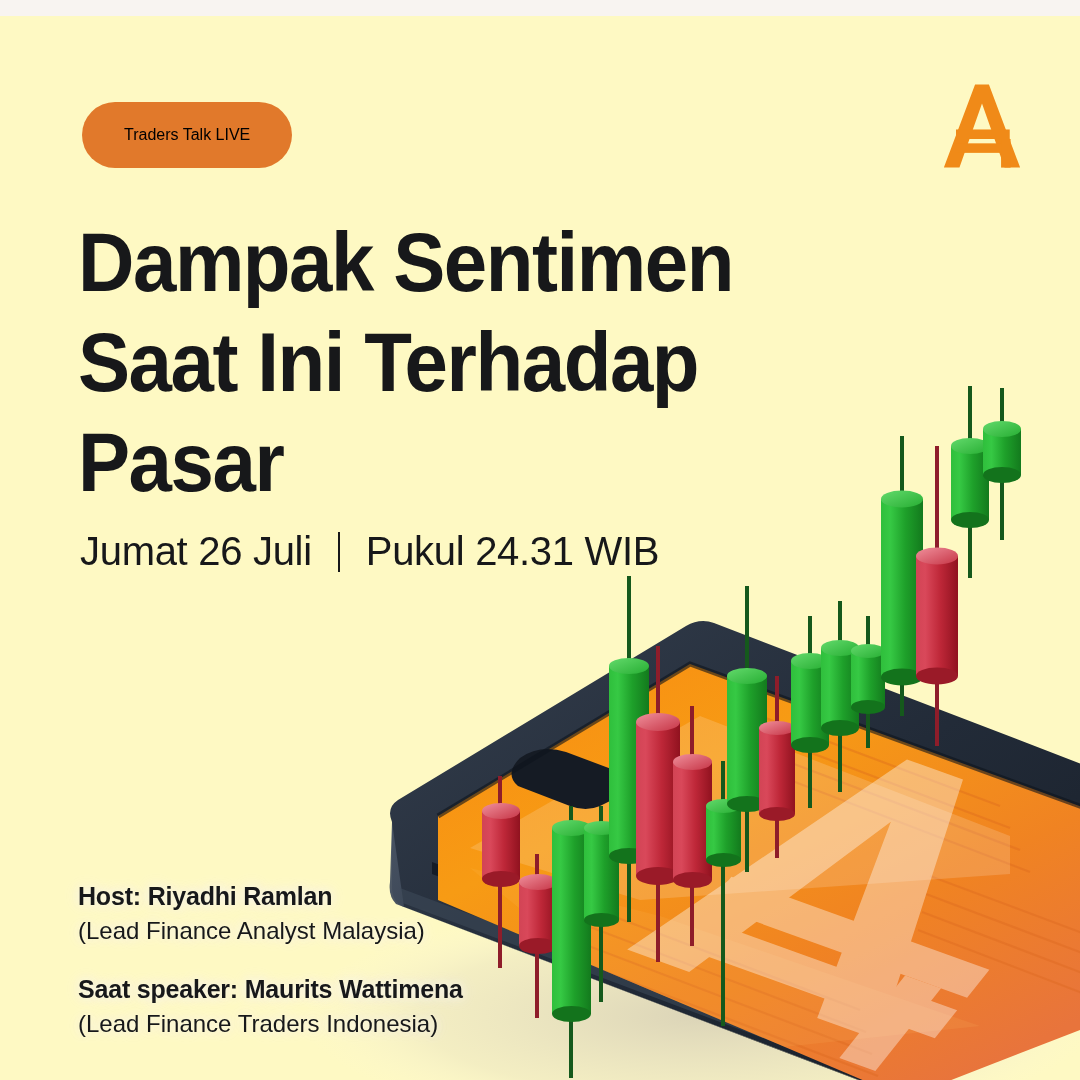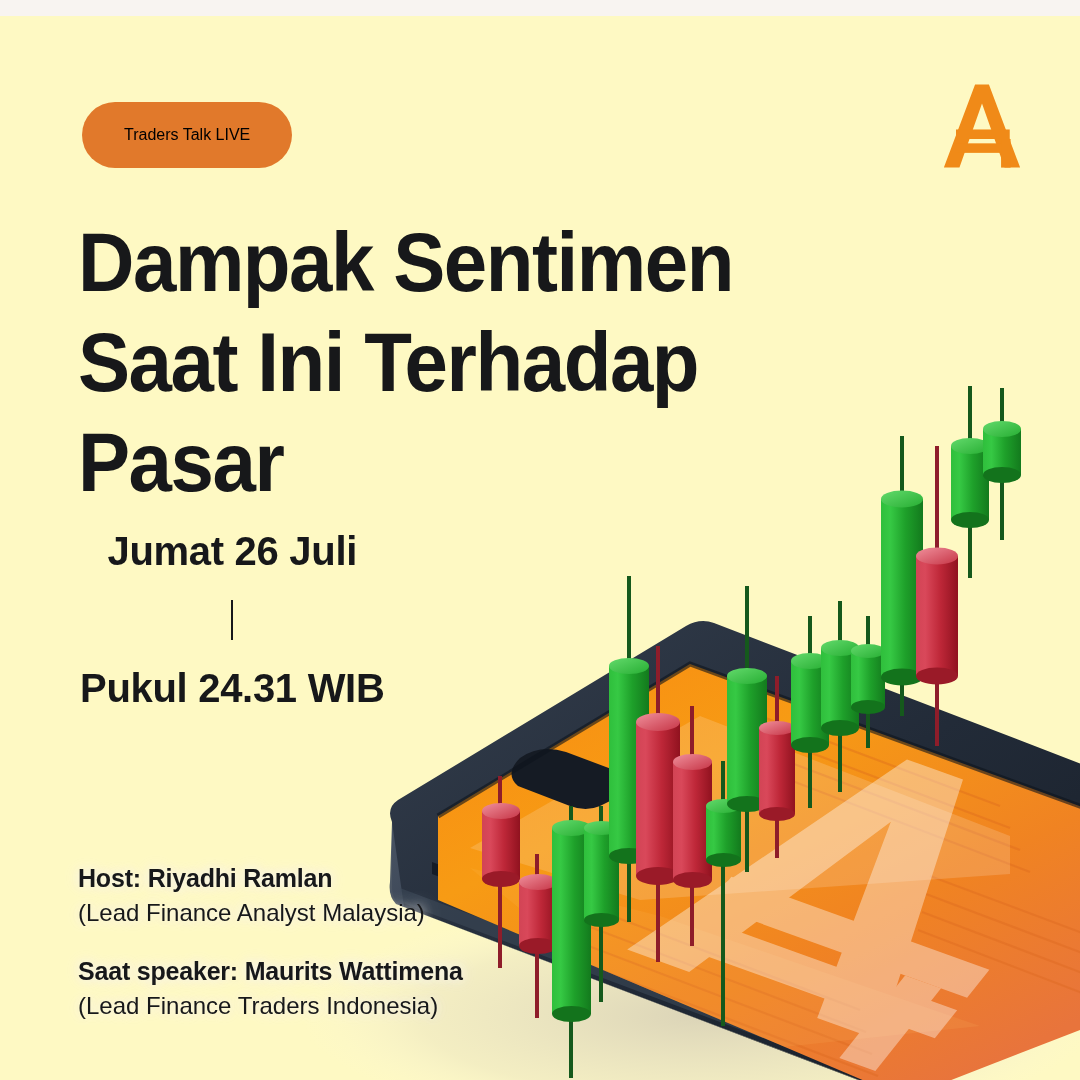--- a/index.html
+++ b/index.html
@@ -38,33 +38,32 @@
     line-height: 100px;
     letter-spacing: -1.6px;
     transform: scaleX(.93); transform-origin: left top;
   }
   #headline .hl-line { display: block; white-space: nowrap; }
 
   
   #datetime {
     position: absolute; left: 80px; top: 513px;
     color: #17181A;
-    font-size: 40px; font-weight: 700;
+    font-size: 40px; font-weight: 400;
     letter-spacing: -.3px;
     display: flex; align-items: center; gap: 26px;
     white-space: nowrap;
-    flex-direction: column;
   }
   #datetime .sep {
     display: inline-block; width: 2px; height: 40px;
     background: #17181A;
   }
 
   
-  #speakers { position: absolute; left: 78px; top: 848px; z-index: 40; }
+  #speakers { position: absolute; left: 78px; top: 866px; z-index: 40; }
   .sp-block { margin-bottom: 30px; }
   .sp-block:last-child { margin-bottom: 0; }
   .sp-name {
     color: #17181A; font-size: 25px; font-weight: 700;
     letter-spacing: -.2px; white-space: nowrap;
     text-shadow: 0 0 10px rgba(248,244,241,.95), 0 0 18px rgba(248,244,241,.8);
   }
   .sp-role {
     color: #17181A; font-size: 24px; font-weight: 400;
     margin-top: 6px; white-space: nowrap;

